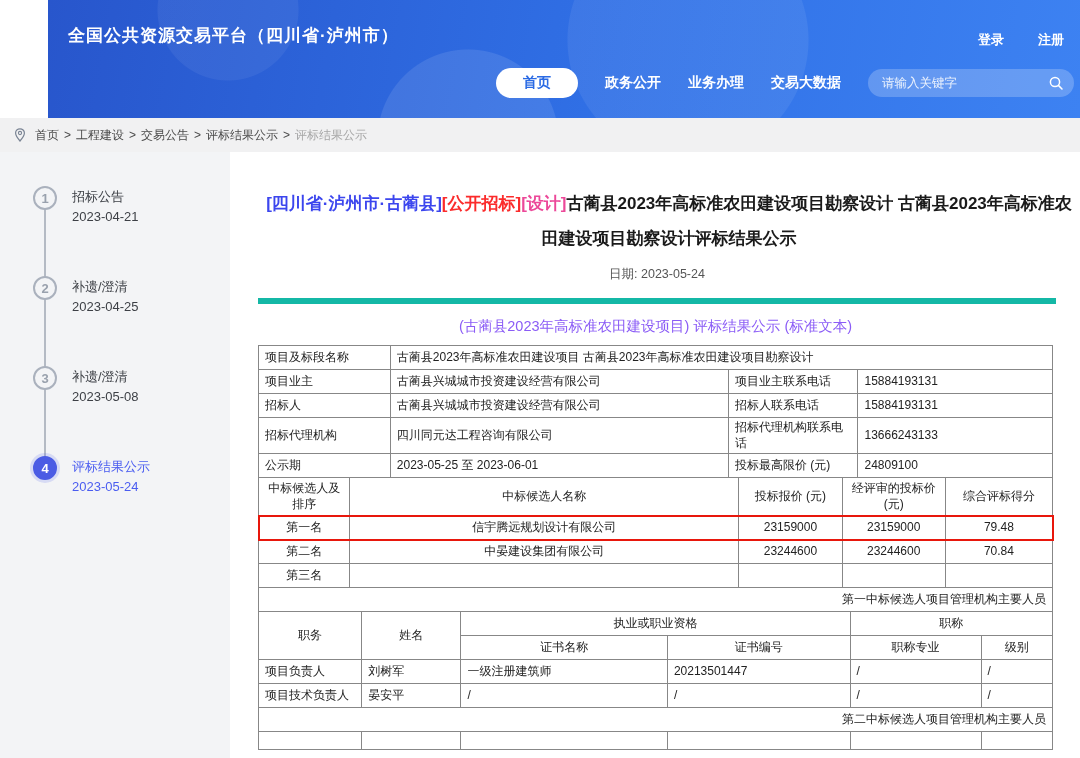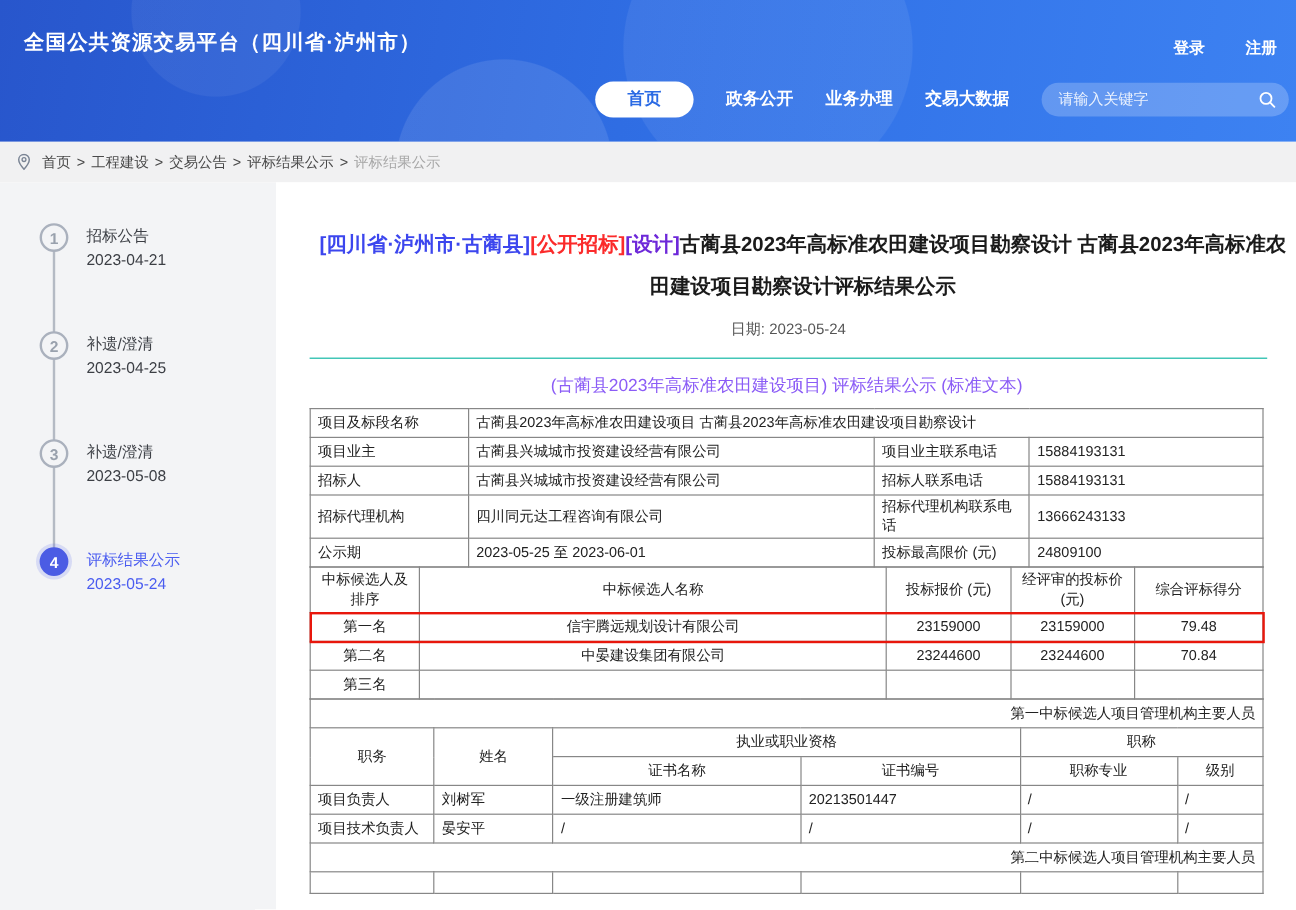--- a/index.html
+++ b/index.html
@@ -6,21 +6,21 @@
   html, body { width: 1080px; height: 758px; overflow: hidden; }
   body {
     font-family: "Liberation Sans", "DejaVu Sans", sans-serif;
     background: #ffffff; color: #222;
   }
 
   
   .topbar {
     position: relative; height: 118px;
     background: linear-gradient(100deg, #2856cc 0%, #3070e6 55%, #3d82f2 100%);
-    color: #fff; overflow: hidden;
+    color: #fff; overflow: hidden; margin-left: 48px;
   }
   .topbar::before {
     content: ""; position: absolute; inset: 0;
     background:
       radial-gradient(circle at 420px 140px, rgba(255,255,255,0.10) 0 90px, transparent 91px),
       radial-gradient(circle at 640px 40px, rgba(255,255,255,0.07) 0 120px, transparent 121px),
       radial-gradient(circle at 180px 10px, rgba(255,255,255,0.06) 0 70px, transparent 71px);
   }
   .brand { position: absolute; left: 20px; top: 24px; z-index: 2; }
   .brand-line1 { font-size: 17px; font-weight: bold; letter-spacing: 1px; }
@@ -70,24 +70,24 @@
   .tl-text { font-size: 13px; color: #3c3f45; line-height: 20px; padding-top: 1px; }
   .tl-item.active .tl-text { color: #4a5cf0; }
 
   .main { flex: 1; background: #fff; padding: 34px 0 0 28px; }
   .article-title {
     width: 814px; margin: 0 auto; text-align: center;
     font-size: 17px; font-weight: bold; line-height: 35px; color: #1a1a1a;
   }
   .seg-region { color: #3c46ee; }
   .seg-method { color: #fb2b2b; }
-  .seg-category { color: #6d28d9; margin-top: 47px; }
+  .seg-category { color: #ec4899; margin-top: 47px; }
   .article-date {
     text-align: center; font-size: 12.5px; color: #555;
-    margin: 10px 24px 0 0; padding-bottom: 15px; border-bottom: 1px solid #14b8a6;
+    margin: 10px 24px 0 0; padding-bottom: 15px; border-bottom: 6px solid #14b8a6;
   }
   .table-caption { width: 795px; text-align: center; font-size: 14.5px; color: #8b5cf6; margin: 13px 0 9px; }
 
   table { width: 795px; border-collapse: collapse; table-layout: fixed; font-size: 12px; color: #222; }
   table + table { margin-top: -1px; }
   td { border: 1px solid #878787; padding: 2px 6px; height: 24px; line-height: 1.3; overflow: hidden; }
   .t-left { text-align: left; }
   .t-center { text-align: center; margin-left: 40px; }
   .cand-head td { height: 38px; text-align: center; }
   .hl-row { outline: 2px solid #e8170c; outline-offset: -1px; }

